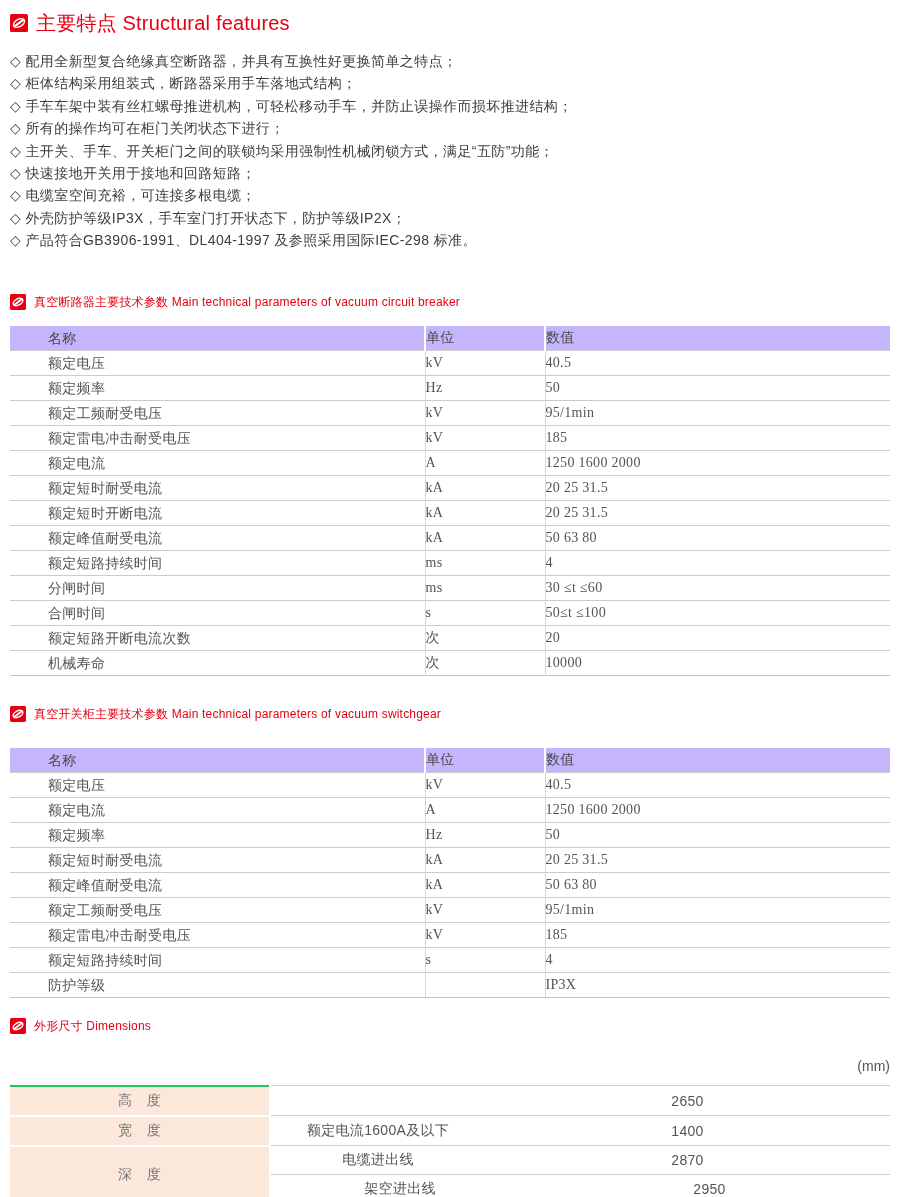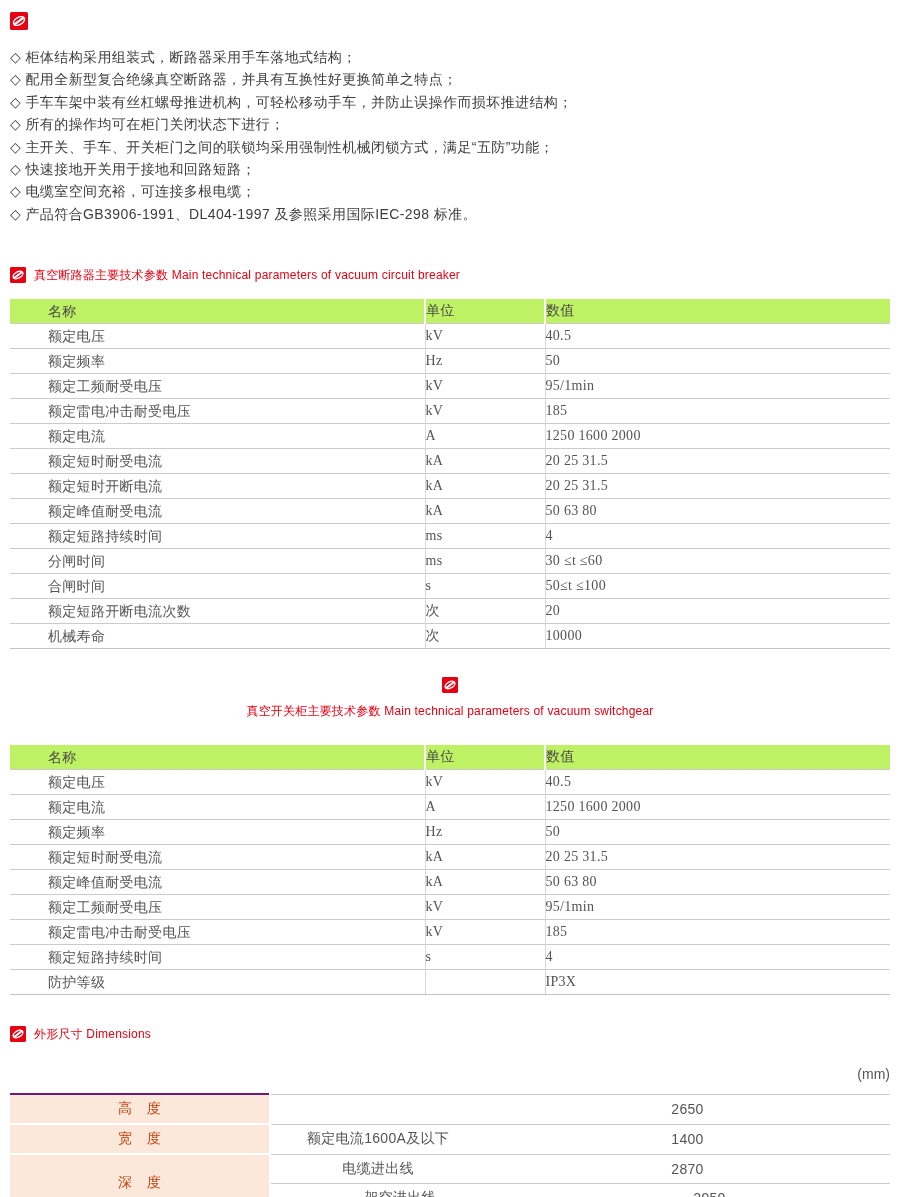--- a/index.html
+++ b/index.html
@@ -24,67 +24,69 @@
   }
 
   
   table.params{border-collapse:collapse;table-layout:fixed;width:880px;}
   table.params.t1{margin-top:14px;}
   table.params.t2{margin-top:24px;}
   .params th,.params td{
     height:24px;padding:0;font-size:14px;font-weight:normal;
     line-height:24px;color:#545454;letter-spacing:0.3px;
   }
-  .params thead th{background:#bef264;color:#4a4a4a;}
+  .params thead th{background:#c4b5fd;color:#4a4a4a;}
   .params th.c0,.params td.c0{text-align:left;padding-left:38px;}
   .params th.c1,.params td.c1,.params th.c2,.params td.c2{text-align:left;font-family:Liberation Serif, serif;}
   .params td{border-top:1px solid #cbcbcb;}
   .params tbody tr:last-child td{border-bottom:1px solid #c4c4c4;}
   .params td.c1{border-left:1px solid #d8d8d8;border-right:1px solid #d8d8d8;}
   .params th.c1{border-left:2px solid #ffffff;border-right:2px solid #ffffff;}
 
   .s2{margin-top:40px;}
-  .s3{margin-top:28px;flex-direction:column;}
-  .s4{margin-top:29px;}
+  .s3{margin-top:28px;}
+  .s4{margin-top:18px;}
 
   
   .mm-note{font-size:14px;color:#555555;text-align:right;margin-top:22px;height:17px;line-height:17px;}
   table.dims{border-collapse:collapse;table-layout:fixed;width:880px;margin-top:10px;}
   .dims td{height:28px;padding:0;font-size:14px;color:#545454;text-align:center;letter-spacing:0.3px;}
   .dims td.dlabel{
-    background:#fbe8da;color:#c2410c;
-    border-top:2px solid #701a75;border-bottom:2px solid #ffffff;border-right:2px solid #ffffff;
+    background:#fbe8da;color:#737373;
+    border-top:2px solid #22c55e;border-bottom:2px solid #ffffff;border-right:2px solid #ffffff;
   }
   .dims td.ddesc,.dims td.dval{border-top:1px solid #cbcbcb;}
   .dims tr:last-child td.ddesc,.dims tr:last-child td.dval{border-bottom:1px solid #c4c4c4;padding-left:44px;}
 </style>
 </head>
 <body>
 
 <div class="page">
 
   <div class="sec-head big">
     <svg class="sec-icon" width="18" height="18" viewBox="0 0 17 17">
       <rect width="17" height="17" rx="1.5" fill="#e60012"></rect>
       <g transform="rotate(-30 8.5 8.5)">
         <ellipse cx="8.5" cy="8.5" rx="6.4" ry="4.1" fill="#ffffff"></ellipse>
         <ellipse cx="8.5" cy="8.5" rx="4.8" ry="2.6" fill="#e60012"></ellipse>
       </g>
       <rect x="2.6" y="7.5" width="11.8" height="2.1" rx="1" fill="#ffffff" transform="rotate(-38 8.5 8.5)"></rect>
     </svg>
+    <span class="t">主要特点 Structural features</span>
   </div>
 
   <ul class="features">
+      <li>◇ 配用全新型复合绝缘真空断路器，并具有互换性好更换简单之特点；</li>
       <li>◇ 柜体结构采用组装式，断路器采用手车落地式结构；</li>
-      <li>◇ 配用全新型复合绝缘真空断路器，并具有互换性好更换简单之特点；</li>
       <li>◇ 手车车架中装有丝杠螺母推进机构，可轻松移动手车，并防止误操作而损坏推进结构；</li>
       <li>◇ 所有的操作均可在柜门关闭状态下进行；</li>
       <li>◇ 主开关、手车、开关柜门之间的联锁均采用强制性机械闭锁方式，满足“五防”功能；</li>
       <li>◇ 快速接地开关用于接地和回路短路；</li>
       <li>◇ 电缆室空间充裕，可连接多根电缆；</li>
+      <li>◇ 外壳防护等级IP3X，手车室门打开状态下，防护等级IP2X；</li>
       <li>◇ 产品符合GB3906-1991、DL404-1997 及参照采用国际IEC-298 标准。</li>
     </ul>
 
   <div class="sec-head s2">
     <svg class="sec-icon" width="16" height="16" viewBox="0 0 17 17">
       <rect width="17" height="17" rx="1.5" fill="#e60012"></rect>
       <g transform="rotate(-30 8.5 8.5)">
         <ellipse cx="8.5" cy="8.5" rx="6.4" ry="4.1" fill="#ffffff"></ellipse>
         <ellipse cx="8.5" cy="8.5" rx="4.8" ry="2.6" fill="#e60012"></ellipse>
       </g>

